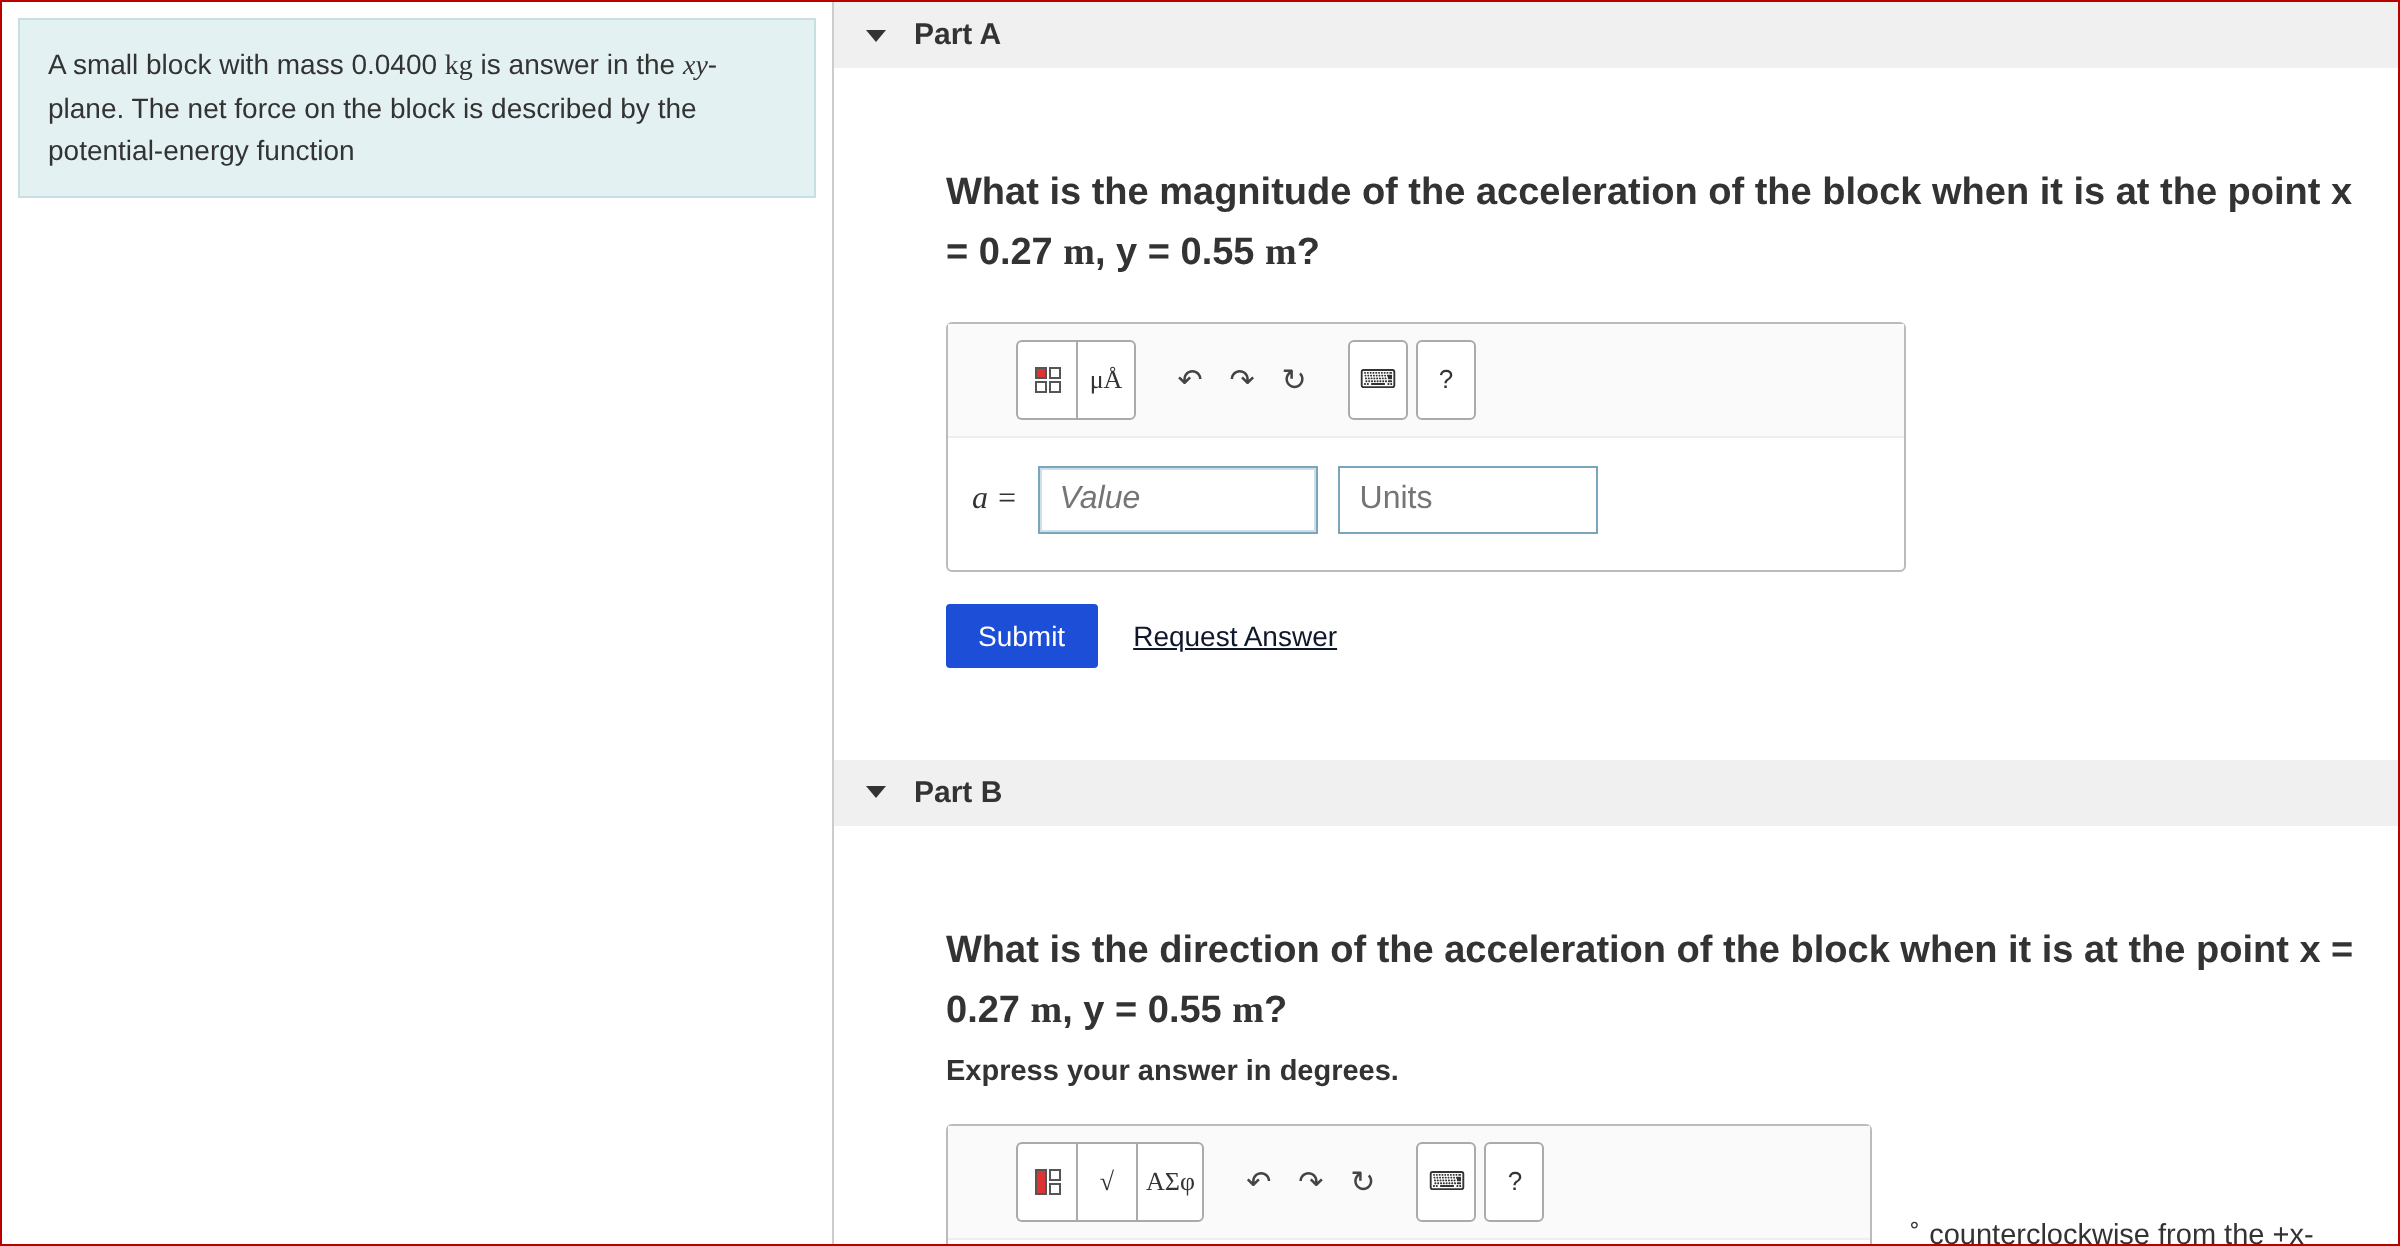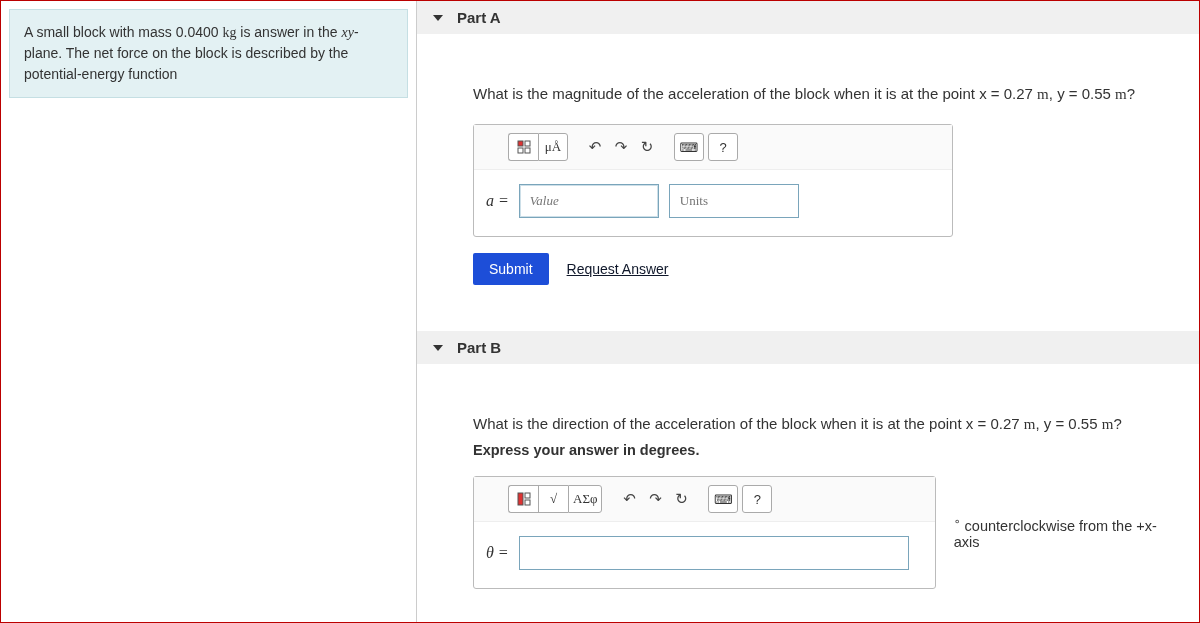--- a/index.html
+++ b/index.html
@@ -39,54 +39,54 @@
     align-items: center;
     gap: 14px;
     font-size: 15px;
   }
   .part-header .caret {
     width:0;height:0;border-left:5px solid transparent;border-right:5px solid transparent;border-top:6px solid #333;
   }
   .part-body {
     padding: 22px 20px 20px 56px;
   }
-  .prompt { font-size: 15px; line-height: 1.6; margin-bottom: 6px;}
+  .prompt { font-size: 19px; line-height: 1.6; margin-bottom: 6px; font-weight: bold;}
   .instruct { font-weight: bold; font-size: 14.5px; margin-top: 6px; }
   .answer-group {
     border: 1px solid #bbb;
     border-radius: 3px;
     margin-top: 18px;
     width: 480px;
     padding: 0;
   }
   .toolbar {
     display:flex; align-items:center; gap:4px;
     padding: 8px 12px 8px 34px;
     background: #fafafa;
     border-bottom: 1px solid #eee;
   }
   .tb-btn {
-    height:28px; min-width:30px; border:1px solid #aaa; background:#fff;
+    height:40px; min-width:30px; border:1px solid #aaa; background:#fff;
     border-radius:3px; display:flex;align-items:center;justify-content:center;
     font-size:13px; cursor:pointer; padding:0 4px;
   }
   .tb-cluster { display:flex; }
   .tb-cluster .tb-btn { border-radius:0; border-right:none;}
   .tb-cluster .tb-btn:first-child{border-top-left-radius:3px;border-bottom-left-radius:3px;}
   .tb-cluster .tb-btn:last-child{border-top-right-radius:3px;border-bottom-right-radius:3px;border-right:1px solid #aaa;}
   .tb-icon { width:22px;height:22px;display:flex;align-items:center;justify-content:center;font-size:15px;color:#444;cursor:pointer;}
   .tb-spacer{width:8px;}
   .val-row {
     display:flex; align-items:center; gap:10px;
     padding: 14px 12px 18px 12px;
   }
   .lhs { font-style: italic; font-family:'Times New Roman',serif; font-size:16px;}
   .val-input, .units-input, .wide-input {
     border:1px solid #7aa5bb; height:34px; padding:0 10px;
-    font-family:Liberation Serif, serif; font-size:13px;
+    font-family:Liberation Sans, sans-serif; font-size:16px;
   }
   .val-input { width:140px; font-style:italic; color:#888; box-shadow:0 0 0 1px rgba(90,150,180,.3) inset;}
   .units-input { width:130px; color:#888;}
   .wide-input { width:390px; }
   .actions { margin-top: 16px; display:flex; align-items:center; gap:18px;}
   .submit-btn {
     background:#1d4ed8; color:#fff; border:none; padding:8px 16px;
     font-size:14px; cursor:pointer; border-radius:2px;
   }
   .req-link { color:#0f172a; text-decoration:underline; font-size:14px; cursor:pointer;}

